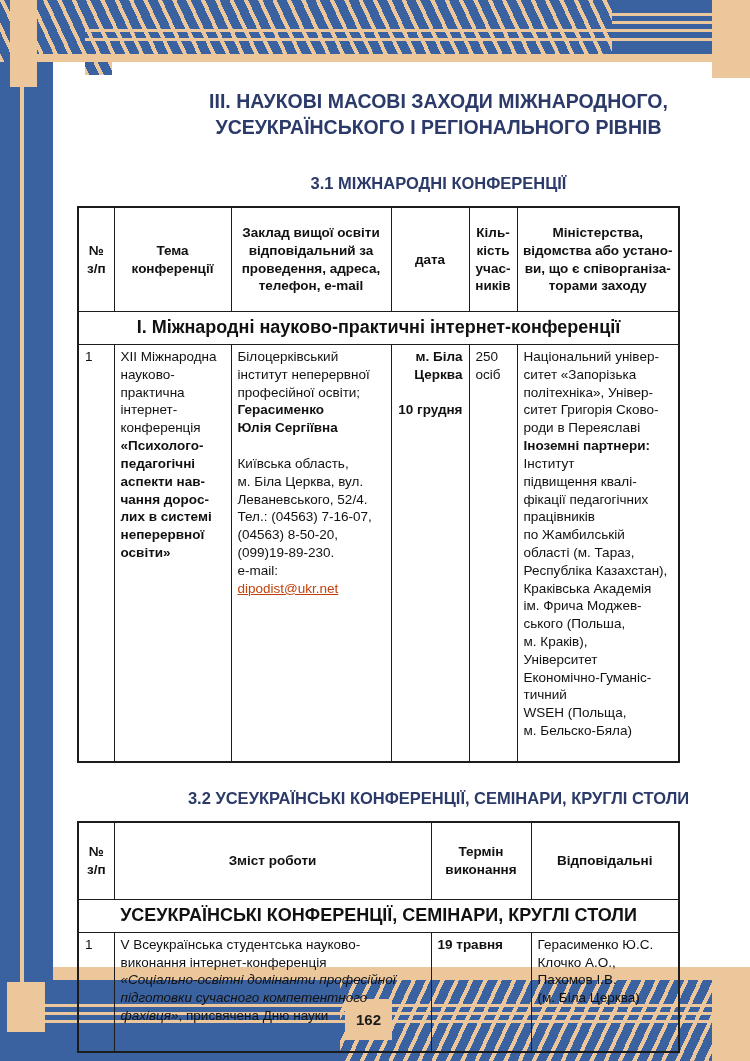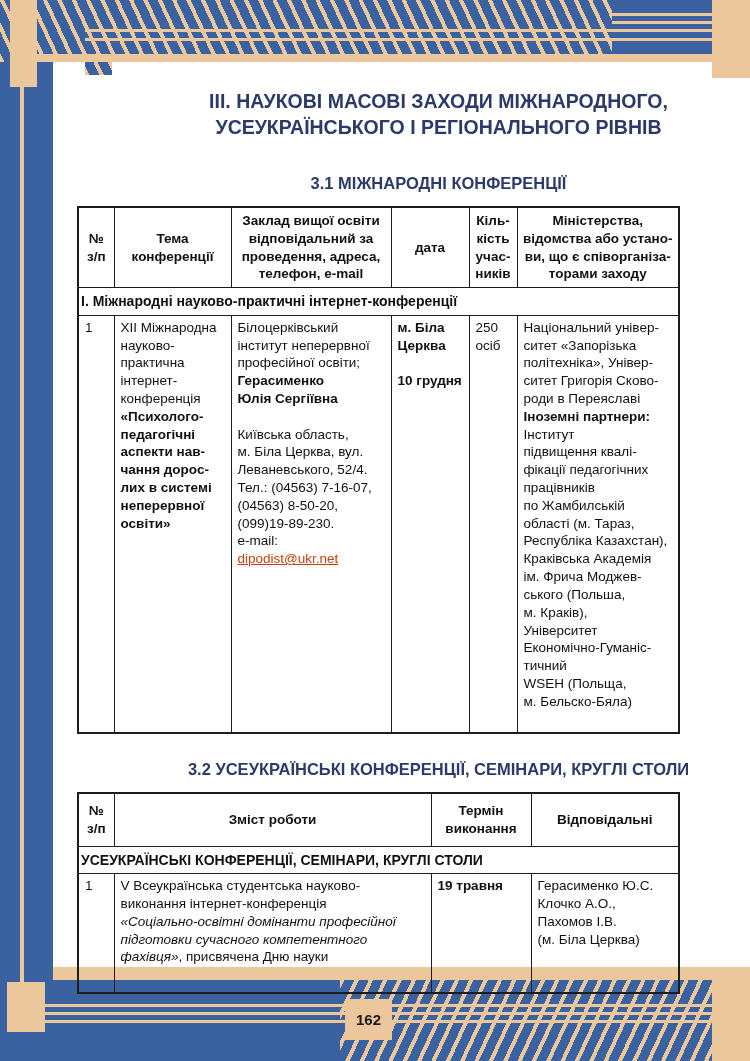--- a/index.html
+++ b/index.html
@@ -37,24 +37,24 @@
   .bottom-right-block{position:absolute;left:712px;top:967px;width:38px;height:94px;background:#ecc79b;z-index:4;}
   
   .content{position:absolute;left:77px;top:62px;width:723px;z-index:5;}
   .main-title{margin-top:26px;text-align:center;color:#2b3a69;font-weight:bold;
     font-size:19.5px;line-height:26px;}
   .sub-title{margin-top:32px;text-align:center;color:#2b3a69;font-weight:bold;
     font-size:16.5px;line-height:22px;}
   table.t{border-collapse:collapse;table-layout:fixed;width:601px;margin-top:12px;
     border:2.5px solid #1c1c1c;}
   table.t td,table.t th{border:1.6px solid #1c1c1c;font-size:13.5px;line-height:1.32;color:#111;}
-  table.t th{font-weight:bold;text-align:center;vertical-align:middle;white-space:pre-line;padding:4px 2px;}
+  table.t th{font-weight:bold;text-align:center;vertical-align:middle;white-space:pre-line;padding:16px 2px;}
   table.t td{vertical-align:top;text-align:left;padding:3px 6px 5px 6px;}
   td.num{text-align:center;}
-  tr.group td{font-weight:bold;padding:4px 2px;font-size:14px;}
+  tr.group td{text-align:center;font-weight:bold;padding:4px 2px;font-size:18px;}
   .cell{white-space:pre-line;}
   .seg-b{font-weight:bold;}
   .seg-i{font-style:italic;}
   a.seg-link{color:#c2410c;text-decoration:underline;}
   .t1 tr.data td{height:408px;}
   .t2 tr.data td{height:110px;}
   .t1 tr.head th{height:71px;}
   .t2 tr.head th{height:44px;}
 </style>
 </head>
@@ -156,21 +156,21 @@
 Київська область,
 м. Біла Церква, вул.
 Леваневського, 52/4.
 Тел.: (04563) 7-16-07,
 (04563) 8-50-20,
 (099)19-89-230.
 e-mail:
 </span><a class="seg-link" href="#">dipodist@ukr.net</a></div>
           </td>
       <td>
-            <div class="cell" style="text-align:left"><span class="seg-b">м. Біла
+            <div class="cell" style="text-align:right"><span class="seg-b">м. Біла
 Церква
 
 10 грудня</span></div>
           </td>
       <td>
             <div class="cell" style="text-align:left"><span>250
 осіб</span></div>
           </td>
       <td>
             <div class="cell"><span>Національний універ-

